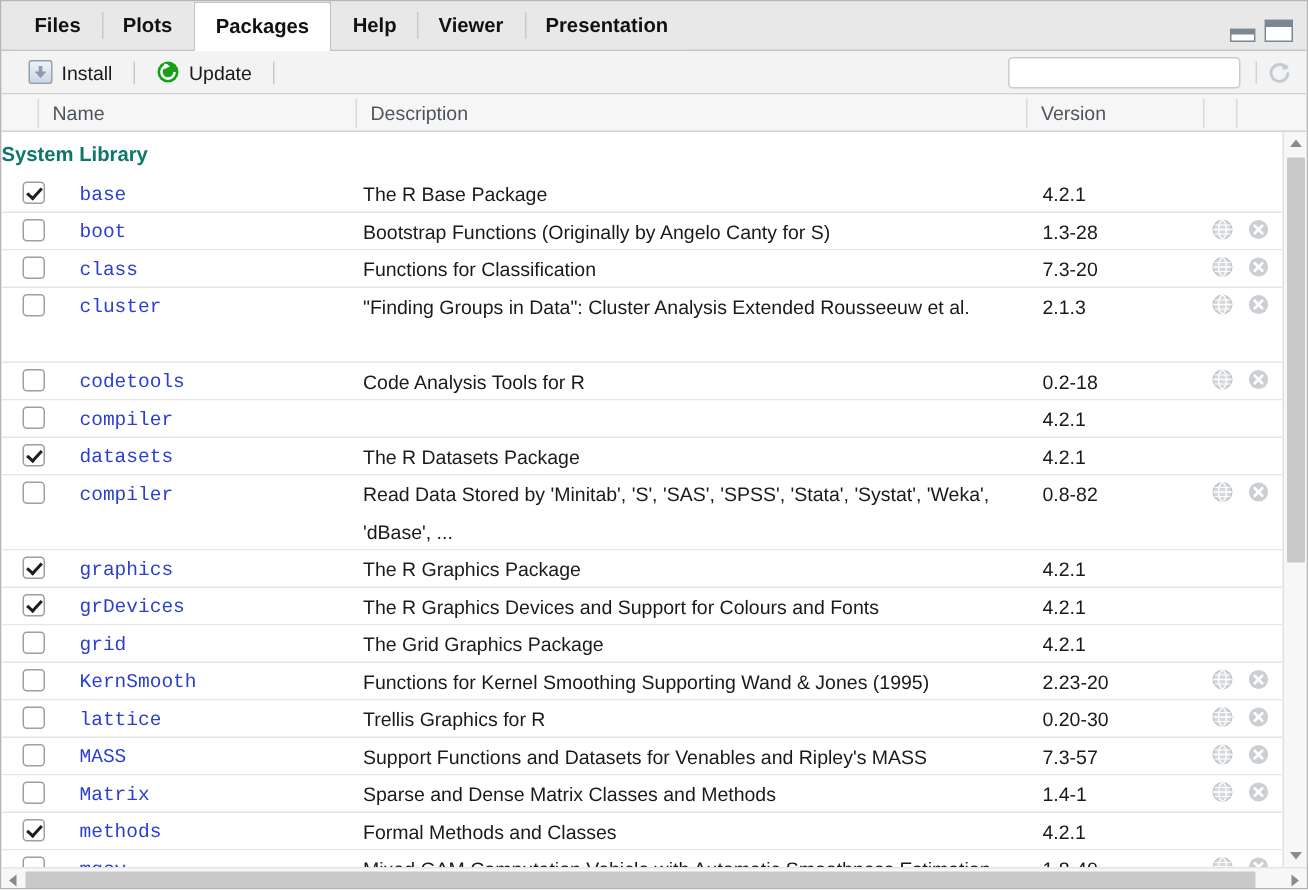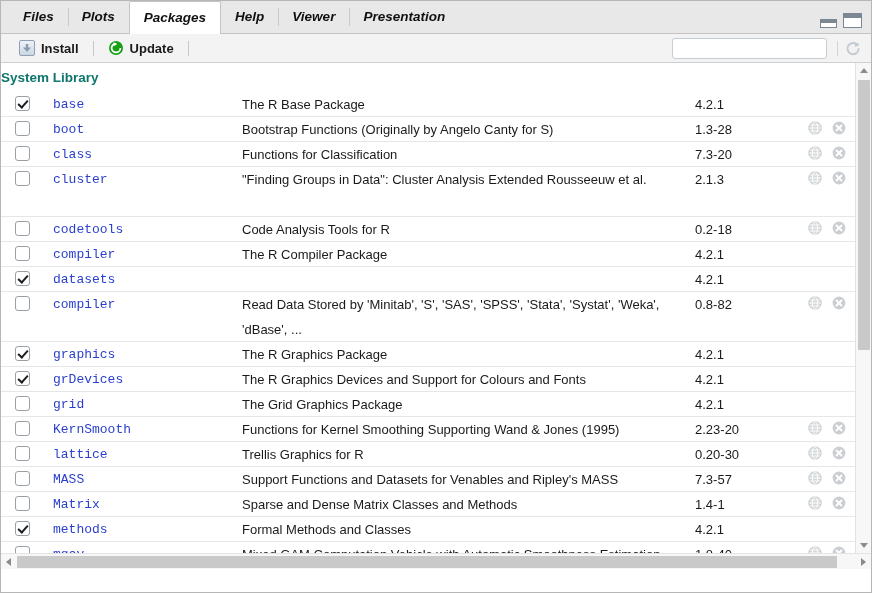--- a/index.html
+++ b/index.html
@@ -29,21 +29,20 @@
   
   .tabbar {
     position: relative;
     height: 33px;
     background: #e8e8e8;
     border-bottom: 1px solid #c4c4c4;
     display: flex;
     align-items: flex-end;
     padding-left: 8px;
     box-sizing: border-box;
-    font-style: italic;
   }
   .tab {
     position: relative;
     height: 32px;
     line-height: 32px;
     padding: 0 14px;
     font-size: 13.5px;
     font-weight: bold;
     color: #111111;
     background: #e8e8e8;
@@ -113,21 +112,20 @@
   .tb-btn {
     display: flex;
     align-items: center;
     gap: 6px;
     height: 22px;
     padding: 0 6px;
     font-size: 13px;
     color: #1a1a1a;
     cursor: default;
     white-space: nowrap;
-    font-weight: bold;
   }
   .tb-sep {
     width: 1px;
     height: 15px;
     background: #c8c8c8;
     margin: 0 8px;
   }
   .icon-install {
     position: relative;
     width: 16px;
@@ -430,20 +428,32 @@
     </div>
     <div class="tb-right-sep"></div>
     <div class="refresh-btn">
       <svg width="20" height="20" viewBox="0 0 20 20">
         <path d="M14.6 6.4 A5.6 5.6 0 1 0 15.6 10" fill="none" stroke="#c3cad1" stroke-width="1.9" stroke-linecap="round"></path>
         <polygon points="11.6,3.2 16.4,5.1 12.3,7.9" fill="#c3cad1"></polygon>
       </svg>
     </div>
   </div>
 
+  <div class="colhead">
+    <div class="divider" style="left:24px"></div>
+    <div class="ch" style="left:24px;width:212px">Name</div>
+    <div class="divider" style="left:236px"></div>
+    <div class="ch" style="left:236px;width:447px">Description</div>
+    <div class="divider" style="left:683px"></div>
+    <div class="ch" style="left:683px;width:118px">Version</div>
+    <div class="divider" style="left:801px"></div>
+    <div class="ch" style="left:801px;width:22px"></div>
+    <div class="divider" style="left:823px"></div>
+    <div class="ch" style="left:823px;width:32px"></div>
+  </div>
 
   <div class="tablewrap">
     <div class="rows" id="rows-host">
       <div class="section-row">System Library</div>
     <div class="row">
           <div class="cell c-check">
             <span class="cb checked"></span>
           </div>
           <div class="cell c-name">base</div>
           <div class="cell c-desc">The R Base Package</div>
@@ -540,29 +550,29 @@
               <line x1="5.5" y1="5.5" x2="10.5" y2="10.5" stroke="#ffffff" stroke-width="1.8" stroke-linecap="round"></line>
               <line x1="10.5" y1="5.5" x2="5.5" y2="10.5" stroke="#ffffff" stroke-width="1.8" stroke-linecap="round"></line>
             </svg>
           </div>
         </div>
         <div class="row">
           <div class="cell c-check">
             <span class="cb"></span>
           </div>
           <div class="cell c-name">compiler</div>
-          <div class="cell c-desc">The R Compiler Package</div>
           <div class="cell c-ver">4.2.1</div>
           <div class="cell c-act"></div>
         </div>
         <div class="row">
           <div class="cell c-check">
             <span class="cb checked"></span>
           </div>
           <div class="cell c-name">datasets</div>
+          <div class="cell c-desc">The R Datasets Package</div>
           <div class="cell c-ver">4.2.1</div>
           <div class="cell c-act"></div>
         </div>
         <div class="row tall">
           <div class="cell c-check">
             <span class="cb"></span>
           </div>
           <div class="cell c-name">compiler</div>
           <div class="cell c-desc">Read Data Stored by 'Minitab', 'S', 'SAS', 'SPSS', 'Stata', 'Systat', 'Weka', 'dBase', ...</div>
           <div class="cell c-ver">0.8-82</div>

